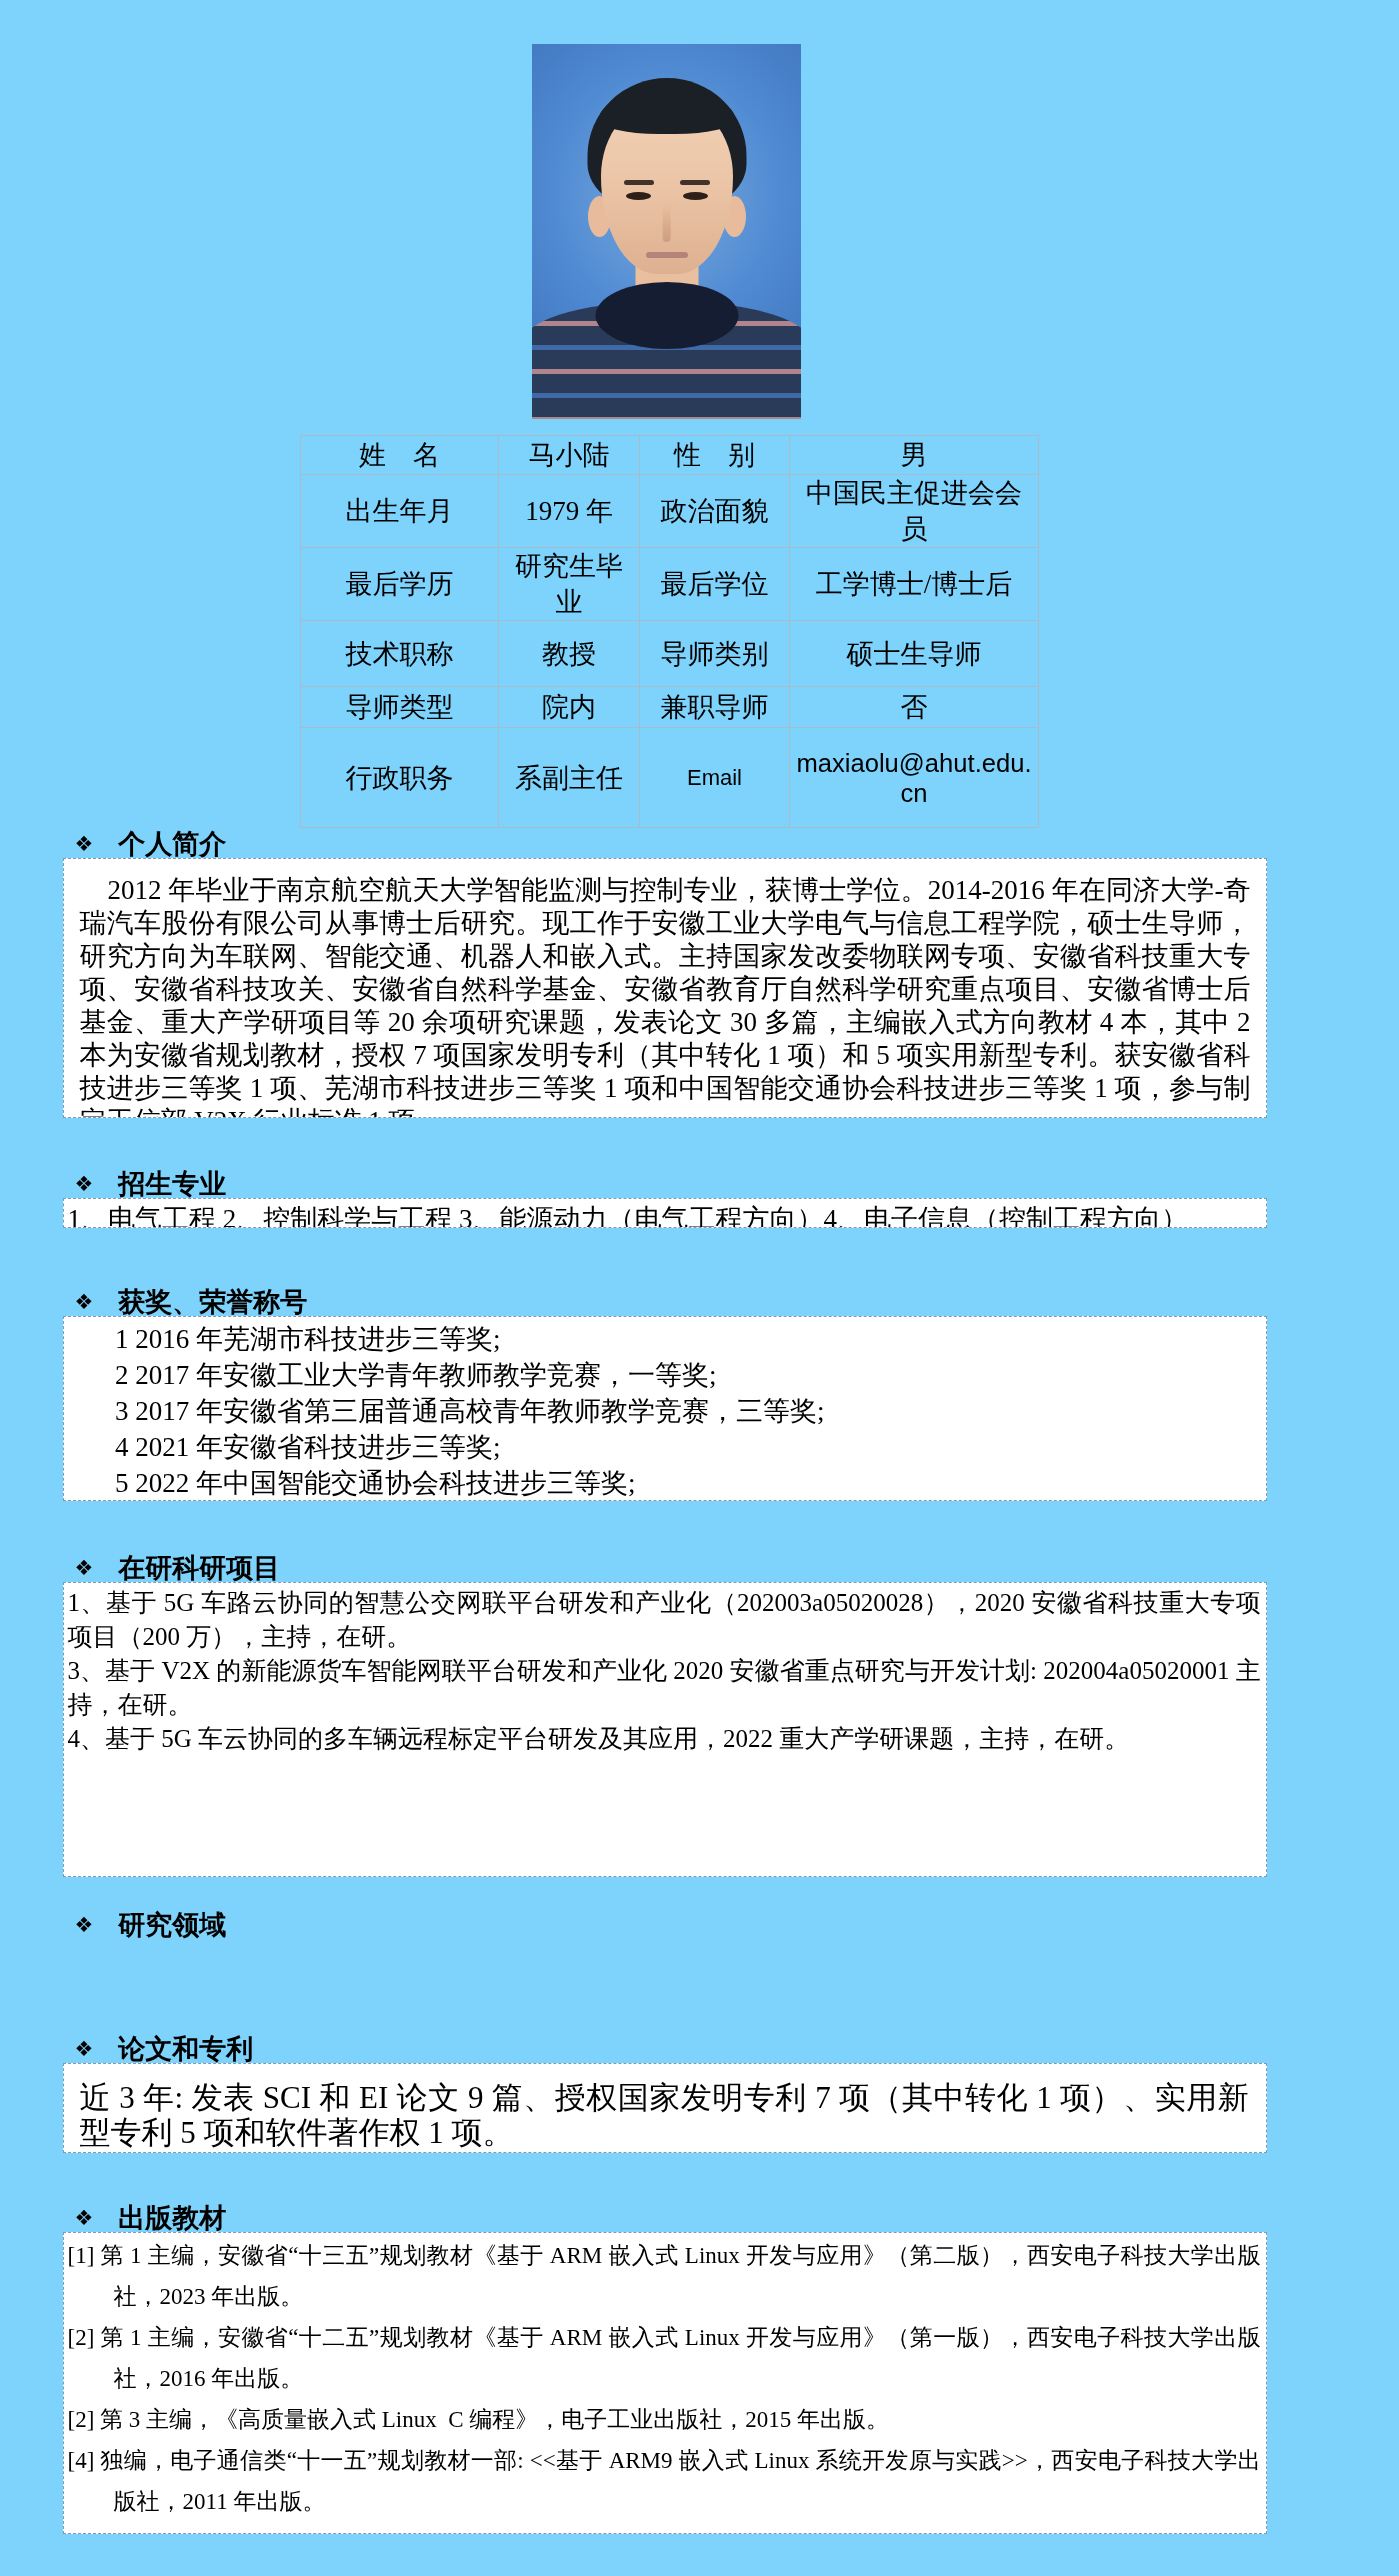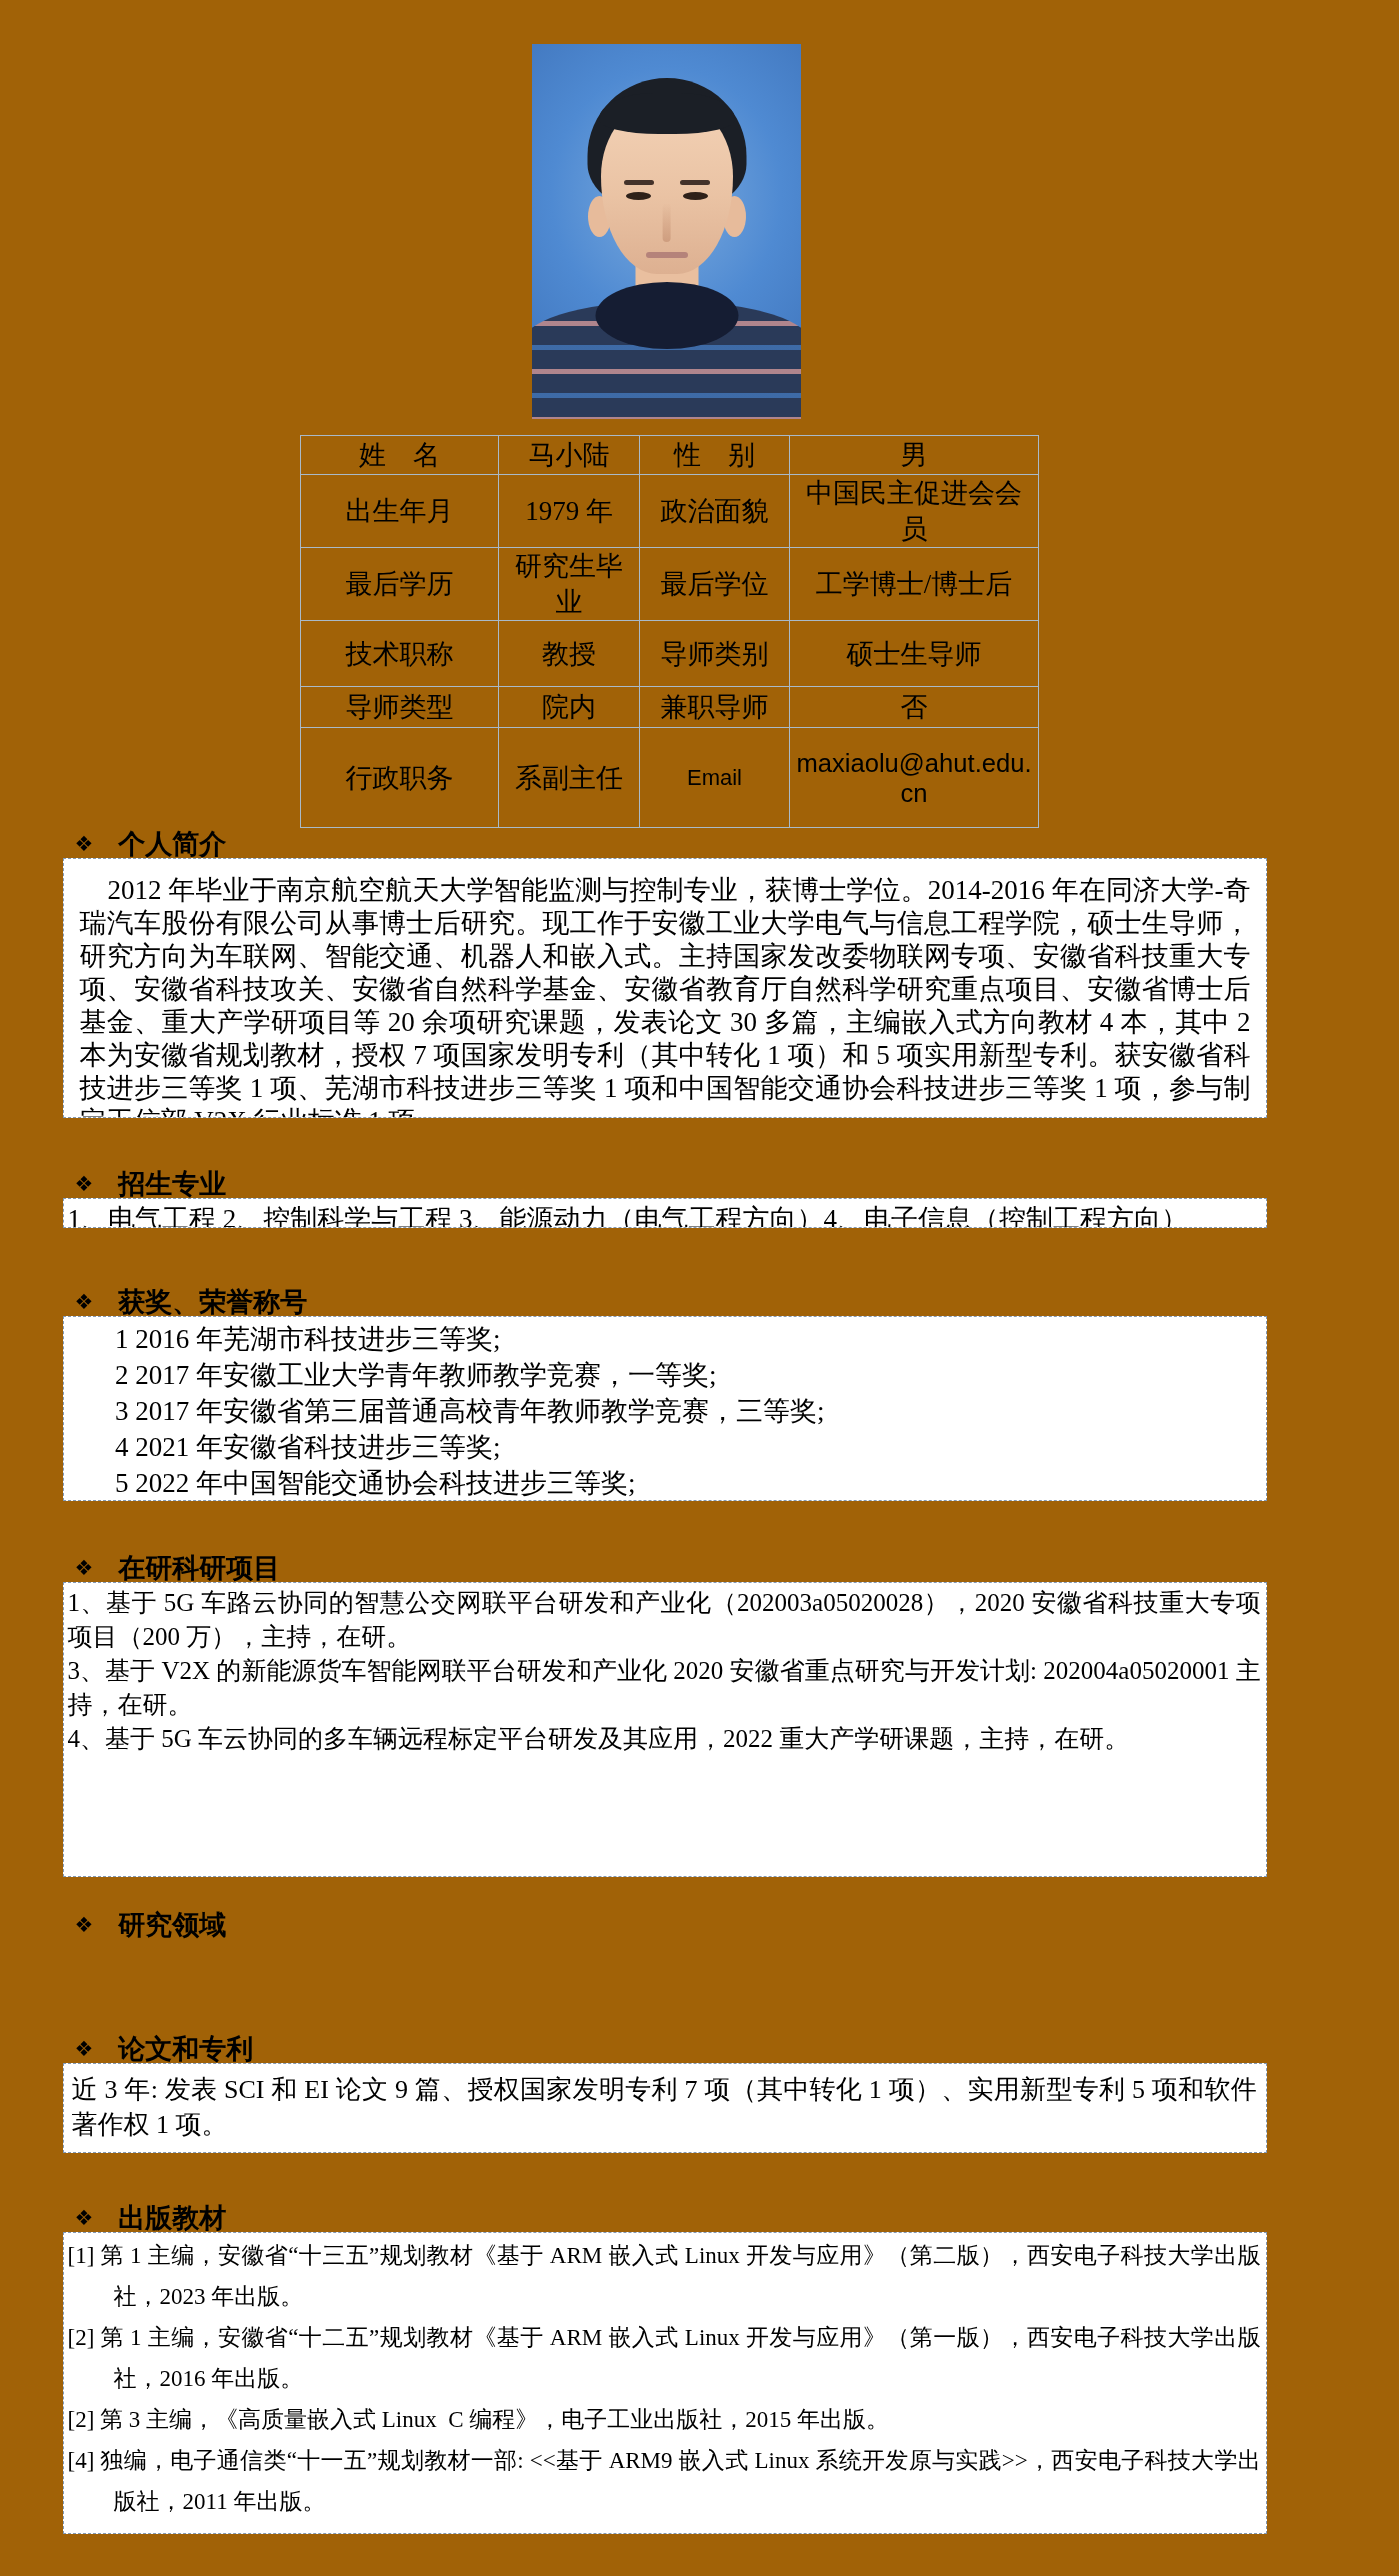--- a/index.html
+++ b/index.html
@@ -1,17 +1,17 @@
 <!DOCTYPE html>
 <html style="--section-box-border: #8299b5; --table-border: #a9bac9; --photo-background: #4a86cf; --text: #000000;font-size:14px"><head>
 <meta charset="utf-8">
 <style>
   html,body{margin:0;padding:0;background:#ffffff;}
   .page{
-    position:relative; width:1400px; height:2576px; background:#a16207;
+    position:relative; width:1400px; height:2576px; background:#7dd3fc;
     font-family:"Liberation Serif","DejaVu Serif",serif; color:#000;
     overflow:hidden;
   }
 
   
   .photo{position:absolute; left:532px; top:44px; width:269px; height:375px;
     background:var(--photo-background,#4a86cf); overflow:hidden;}
   .photo *{position:absolute;}
   .ph-bg{left:0;top:0;right:0;bottom:0;
     background:radial-gradient(ellipse 95% 75% at 50% 40%, #7aaade 0%, #4f8ad2 45%, #3a6db4 100%);}
@@ -69,21 +69,21 @@
   .s6{top:2035px;} .s6 .sec-box{height:90px;}
   .s7{top:2204px;} .s7 .sec-box{height:302px;}
 
   .intro-text{margin:12px; padding:2.6px 3.5px 0 3.5px; font-size:27px; line-height:33px;
     text-align:justify; text-indent:28px;}
   .single-line{margin:0; padding:5.3px 5.3px 0 3.5px; font-size:27px; line-height:30px;}
   .award-line{margin:0; padding-left:51px; font-size:27px; line-height:36px;}
   .s3 .award-line:first-child{padding-top:4.4px;}
   .project-line{margin:0; padding:0 5.3px 0 3.5px; font-size:25px; line-height:34px; text-align:justify;}
   .s4 .project-line:first-child{padding-top:2.6px;}
-  .papers-text{margin:4px; padding:3.5px 5.3px 0 3.5px; font-size:26px; line-height:35px; text-align:justify;}
+  .papers-text{margin:12px; padding:3.5px 5.3px 0 3.5px; font-size:31px; line-height:35px; text-align:justify;}
   .book-line{margin:0 5.3px 0 3.5px; padding-left:46px; text-indent:-46px; font-size:23px;
     line-height:41px; text-align:justify; white-space:pre-wrap;}
   .s7 .book-line:first-child{margin-top:1.8px;}
 </style>
 </head>
 <body>
 
 <div class="page">
 
   <div class="photo">

